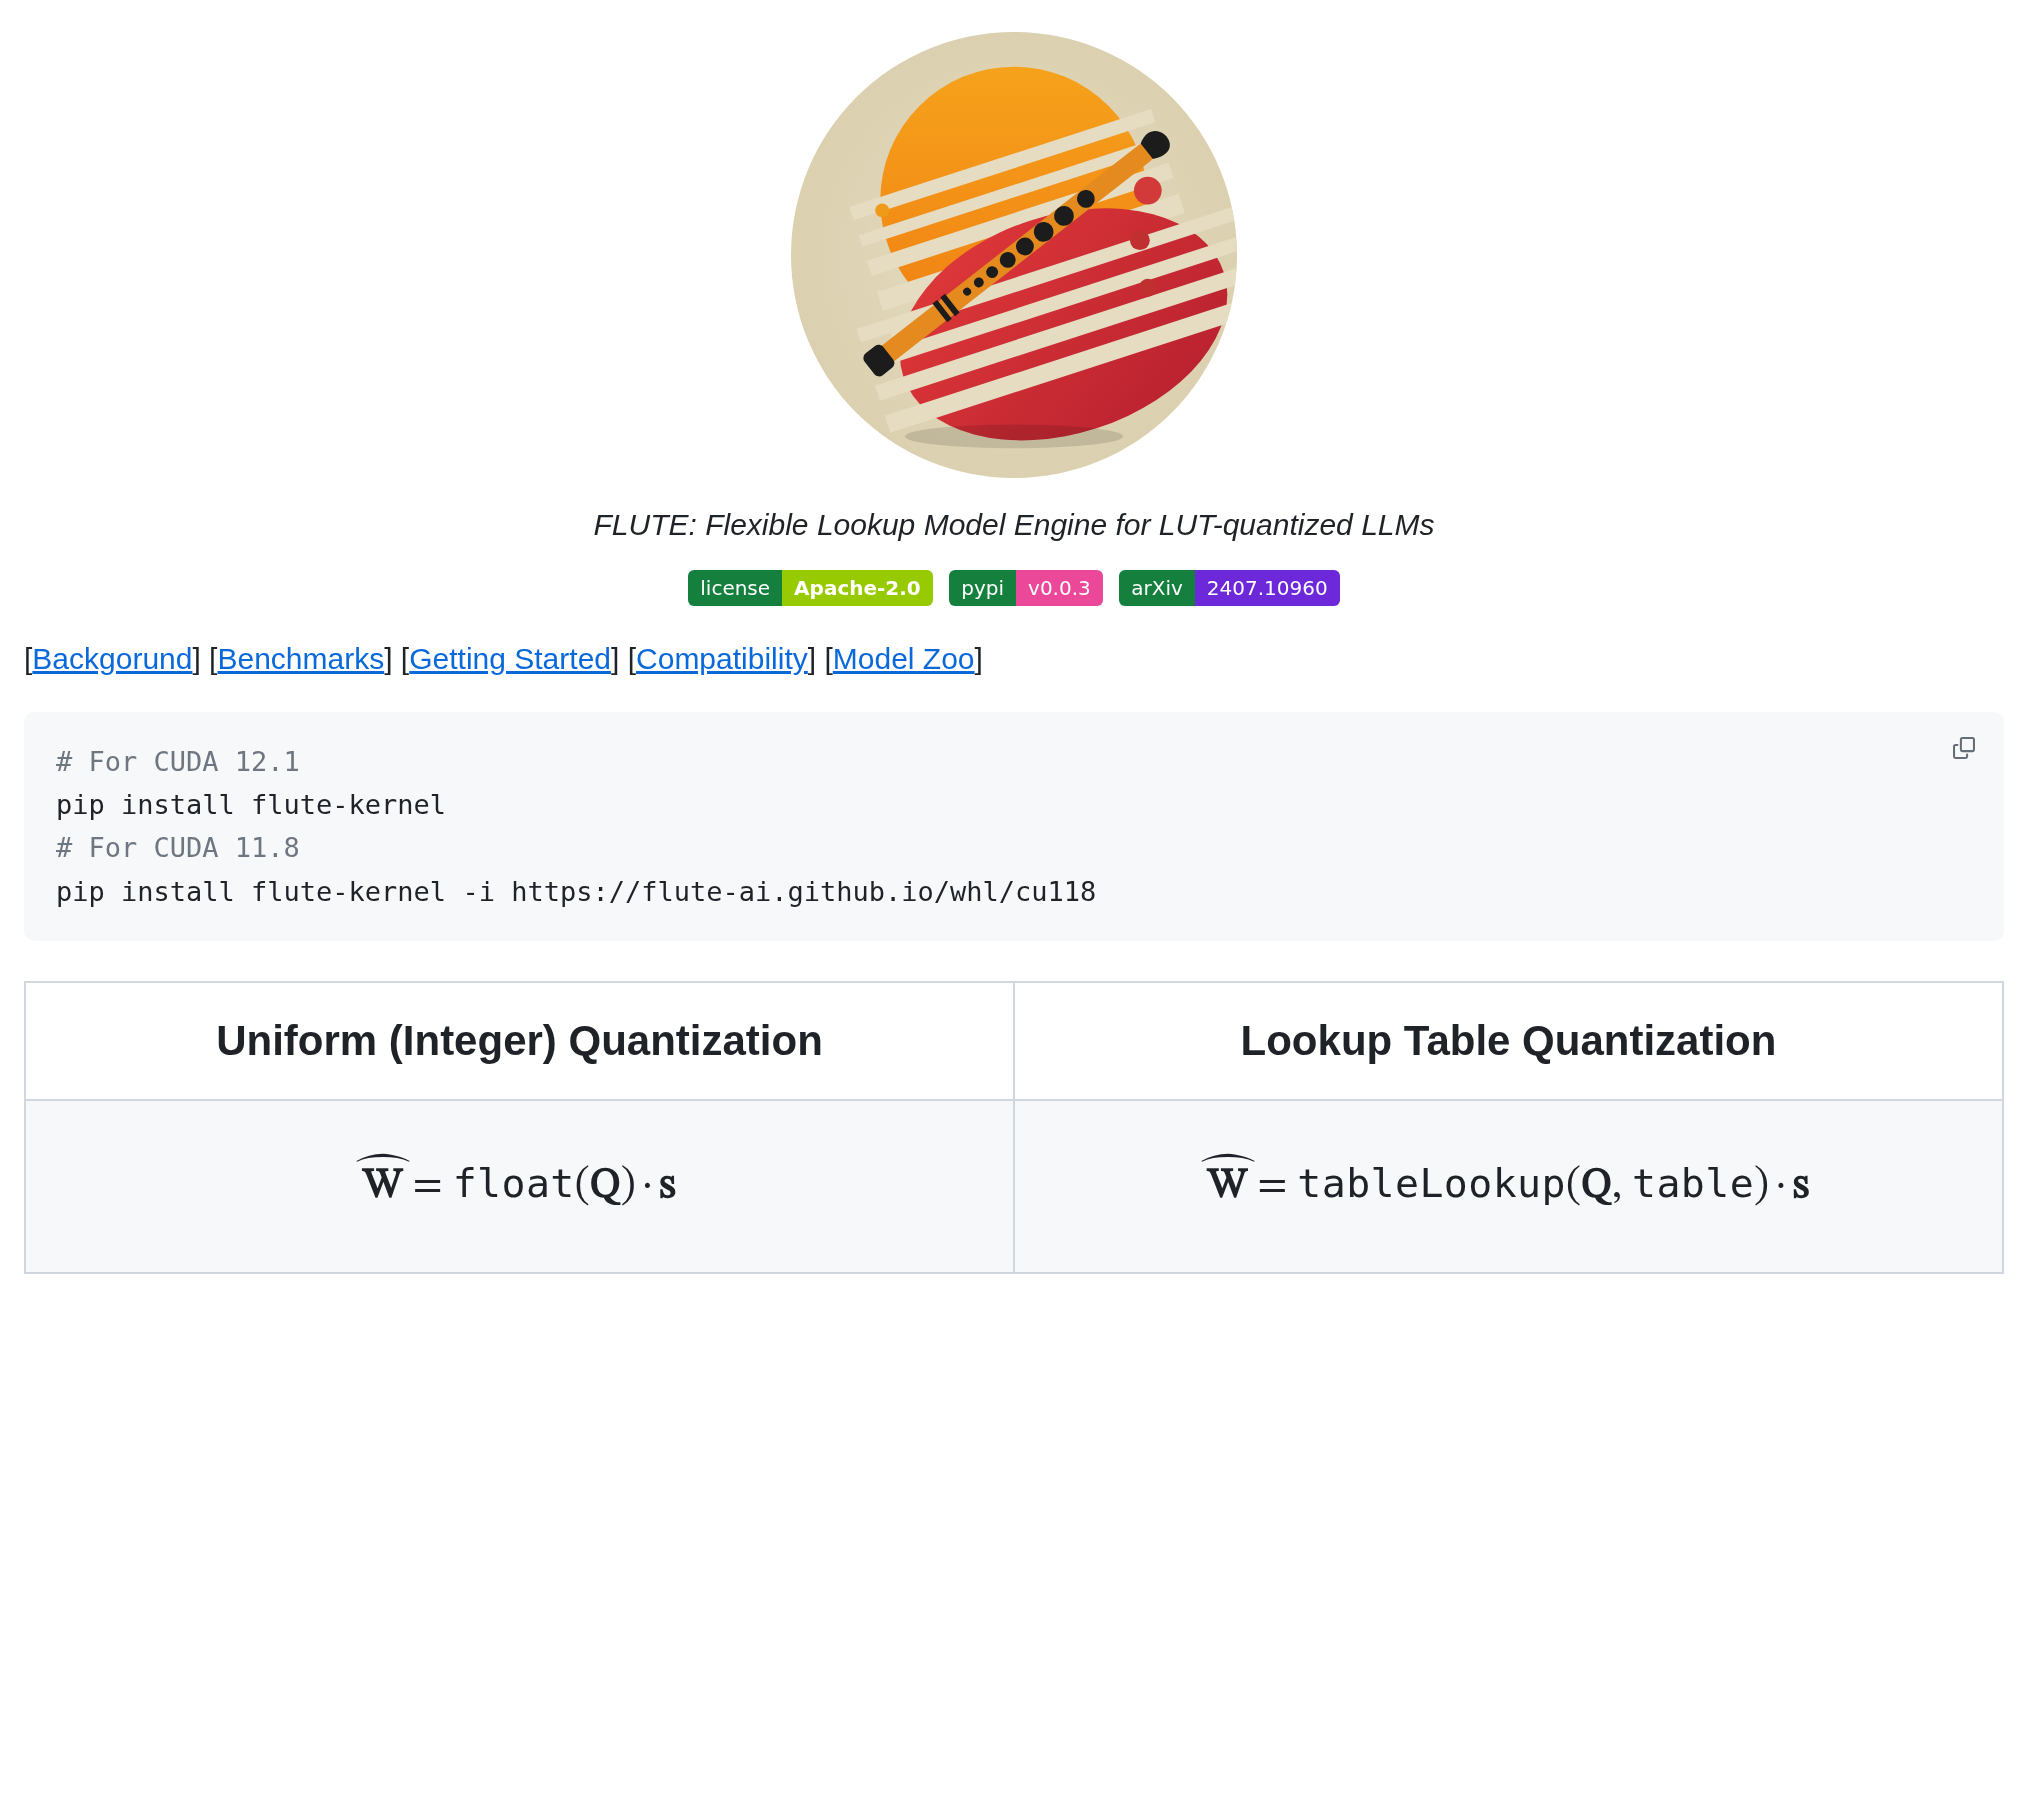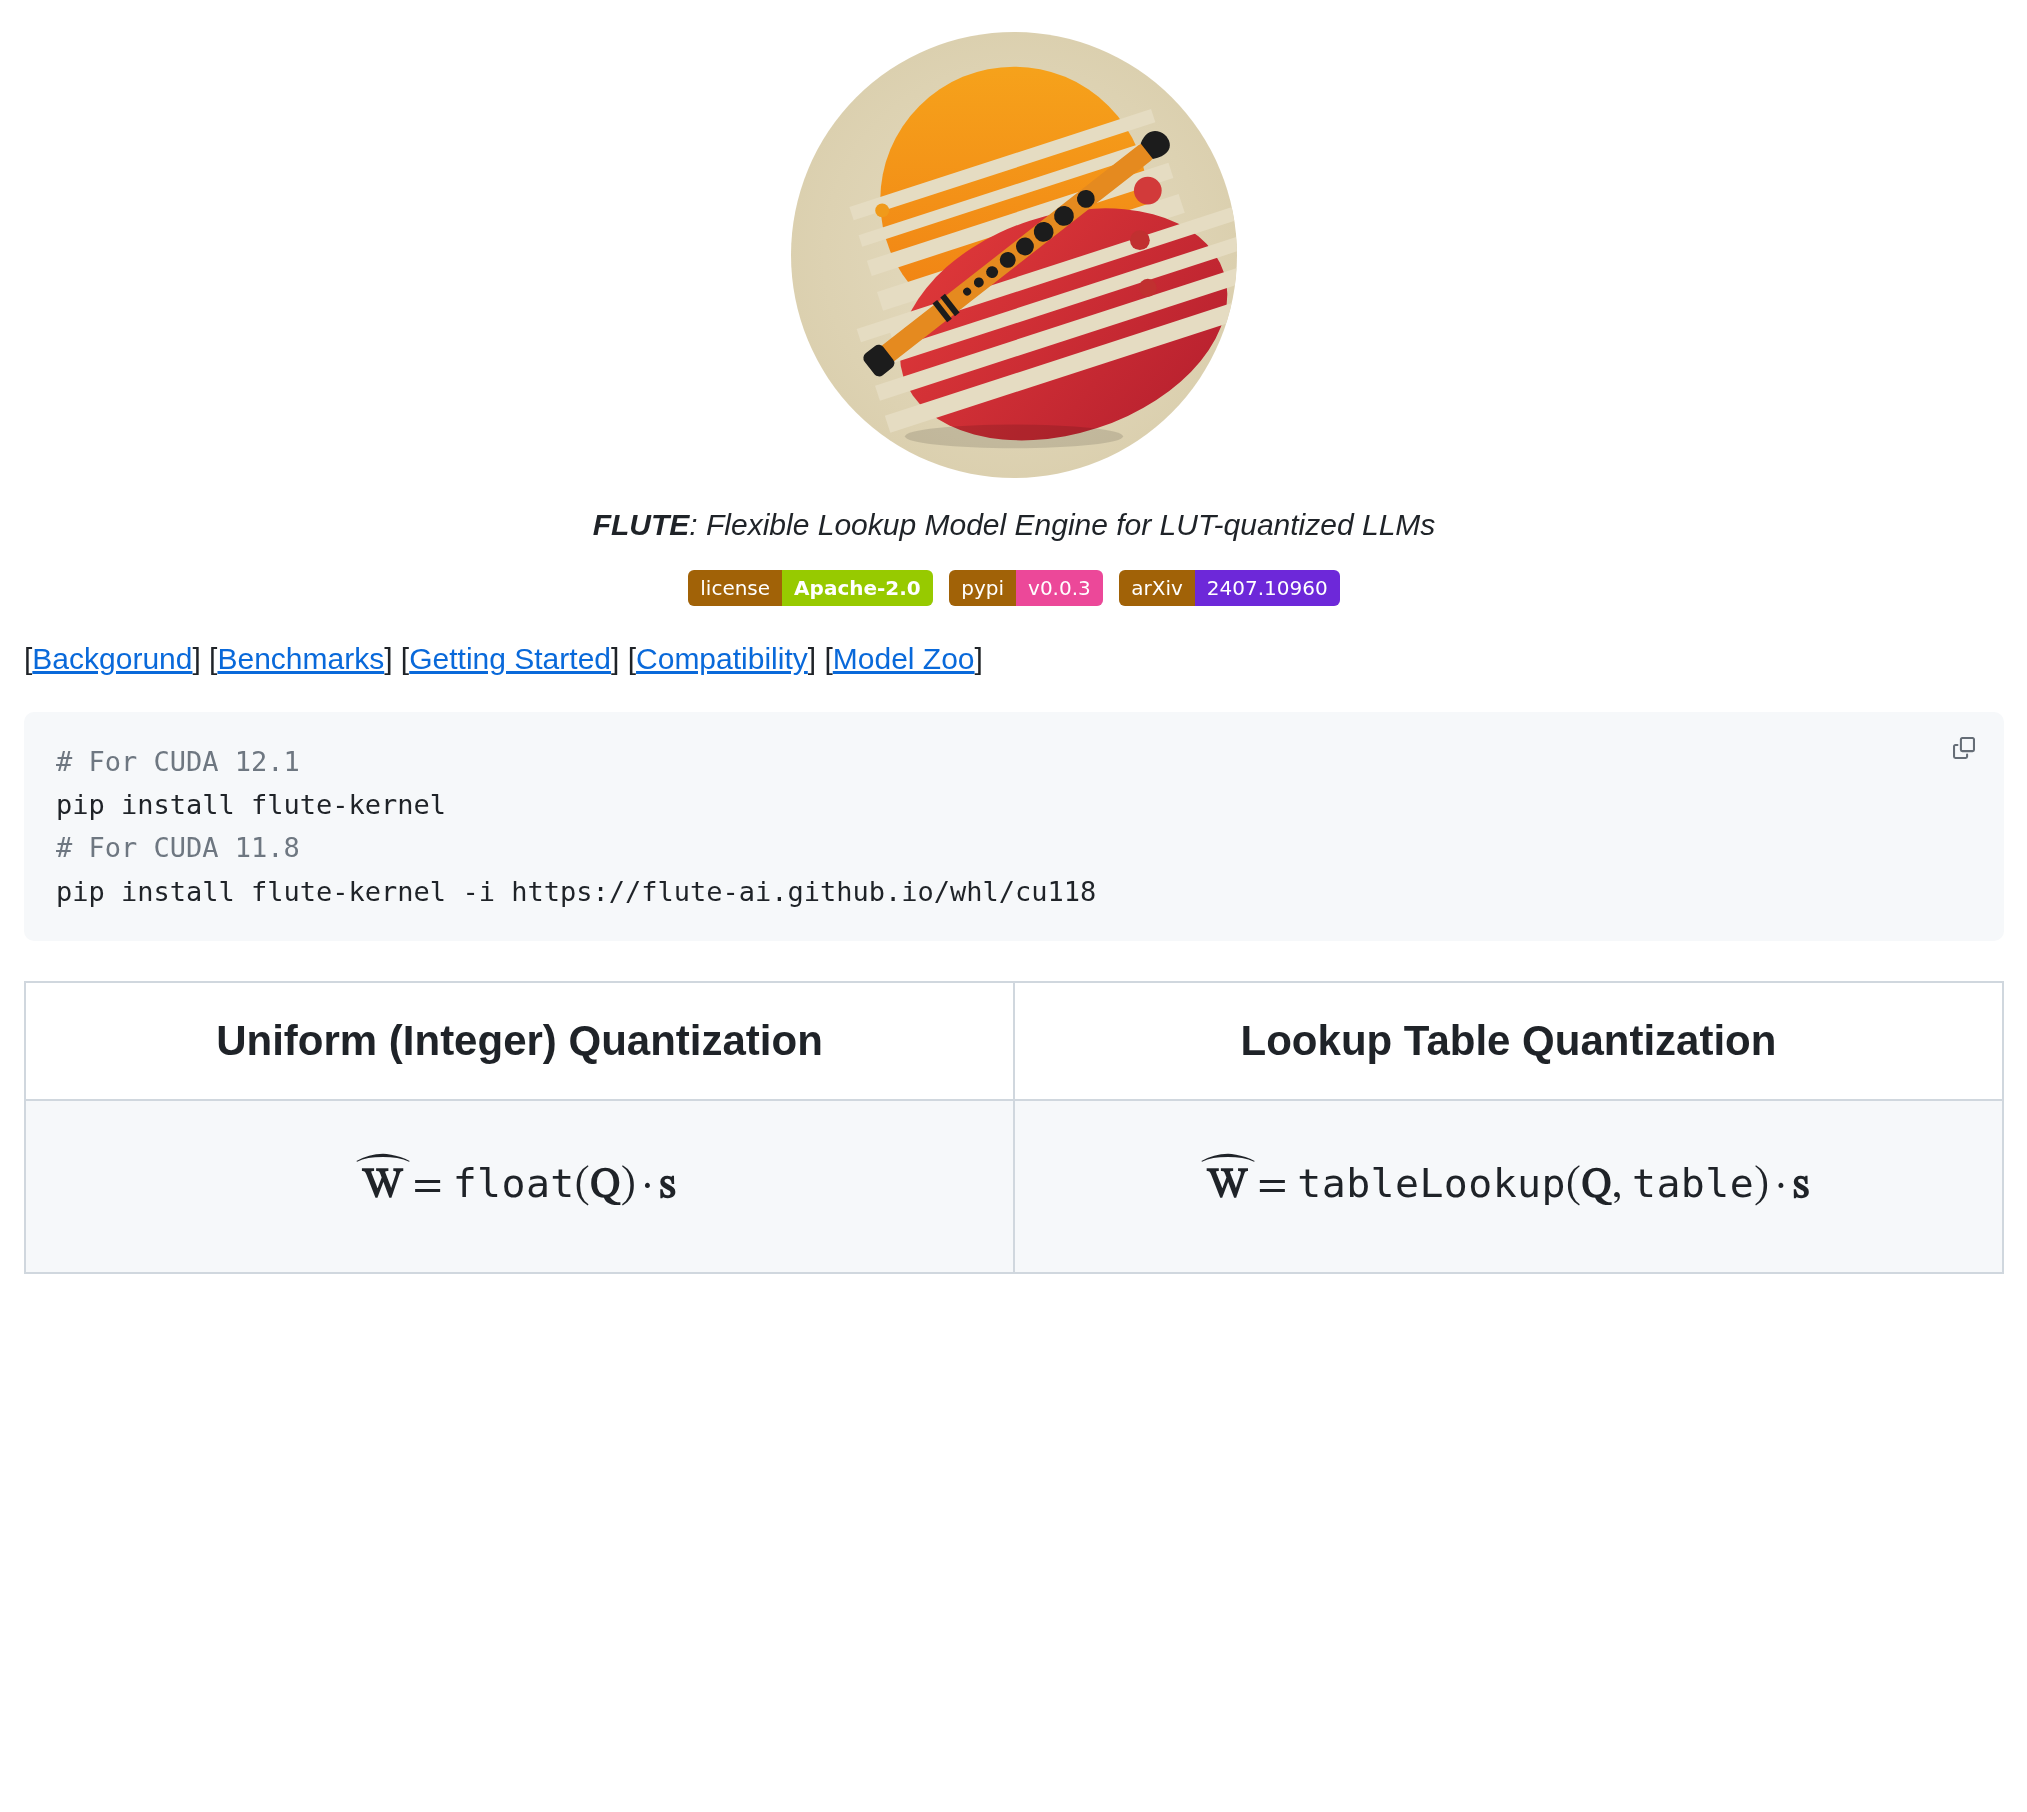--- a/index.html
+++ b/index.html
@@ -21,32 +21,32 @@
     position: relative; overflow: hidden;
   }
 
   .tagline {
     text-align: center;
     font-style: italic;
     font-size: 30px;
     margin: 26px 0 28px 0;
     color: #1f2328;
   }
-  .tagline b { font-weight: 700; font-style: italic; }
+  .tagline b { font-weight: 400; font-style: italic; }
 
   .badges { text-align: center; margin-bottom: 36px; }
   .badge {
     display: inline-flex; align-items: stretch;
     height: 36px; border-radius: 6px; overflow: hidden;
     margin: 0 6px; font-size: 20px; font-family: -apple-system, "DejaVu Sans", Verdana, sans-serif;
     text-decoration: none;
     box-shadow: inset 0 -1px 0 rgba(0,0,0,0.15);
   }
   .badge span { display:flex; align-items:center; padding: 0 12px; color:#fff; }
-  .badge .bk { background: #a16207; }
+  .badge .bk { background: #15803d; }
   .badge .bv-green { background: #97CA00; font-weight: bold; }
   .badge .bv-orange { background: #ec4899; }
   .badge .bv-red { background: #6d28d9; }
 
   .nav {
     text-align: left; font-size: 30px; margin-bottom: 36px;
   }
   .nav a { color: #0969da; text-decoration: underline; }
 
   .codeblock {

